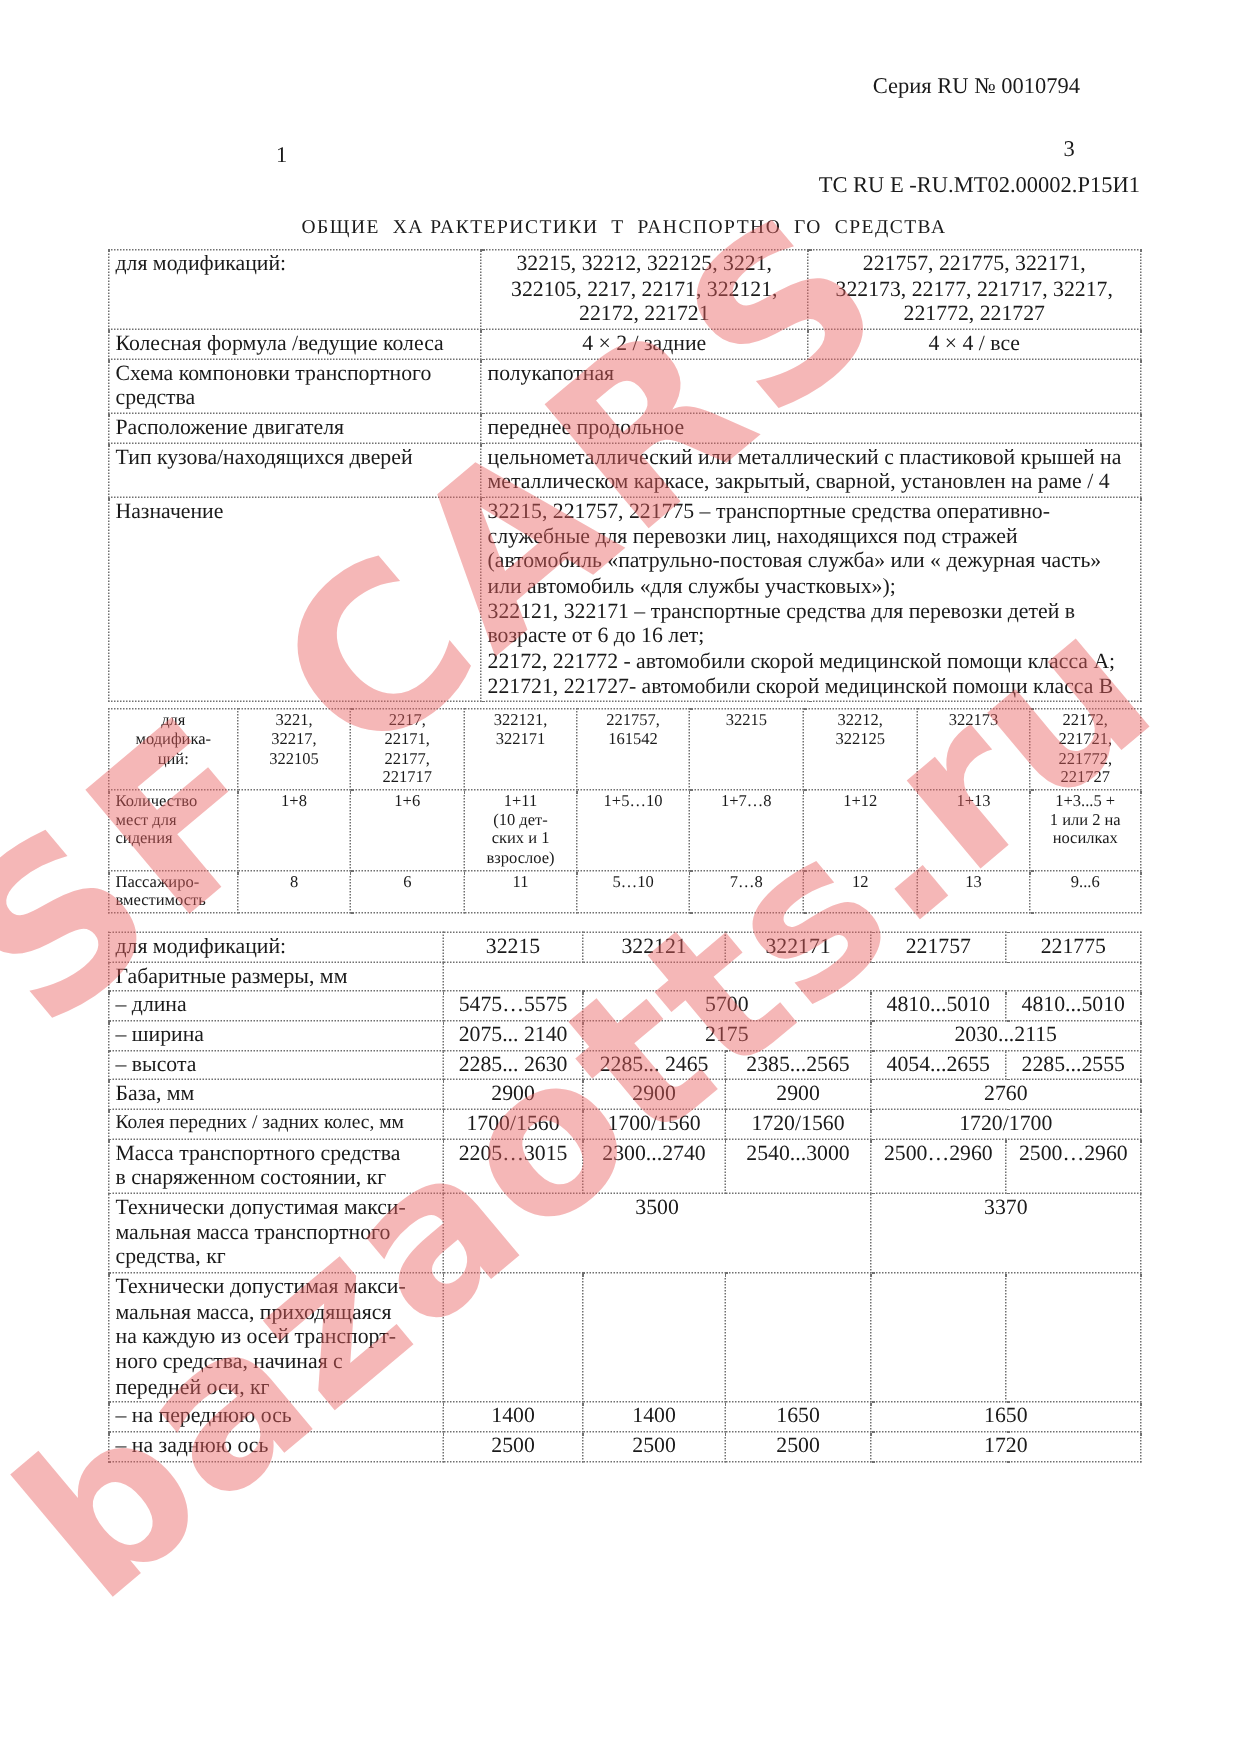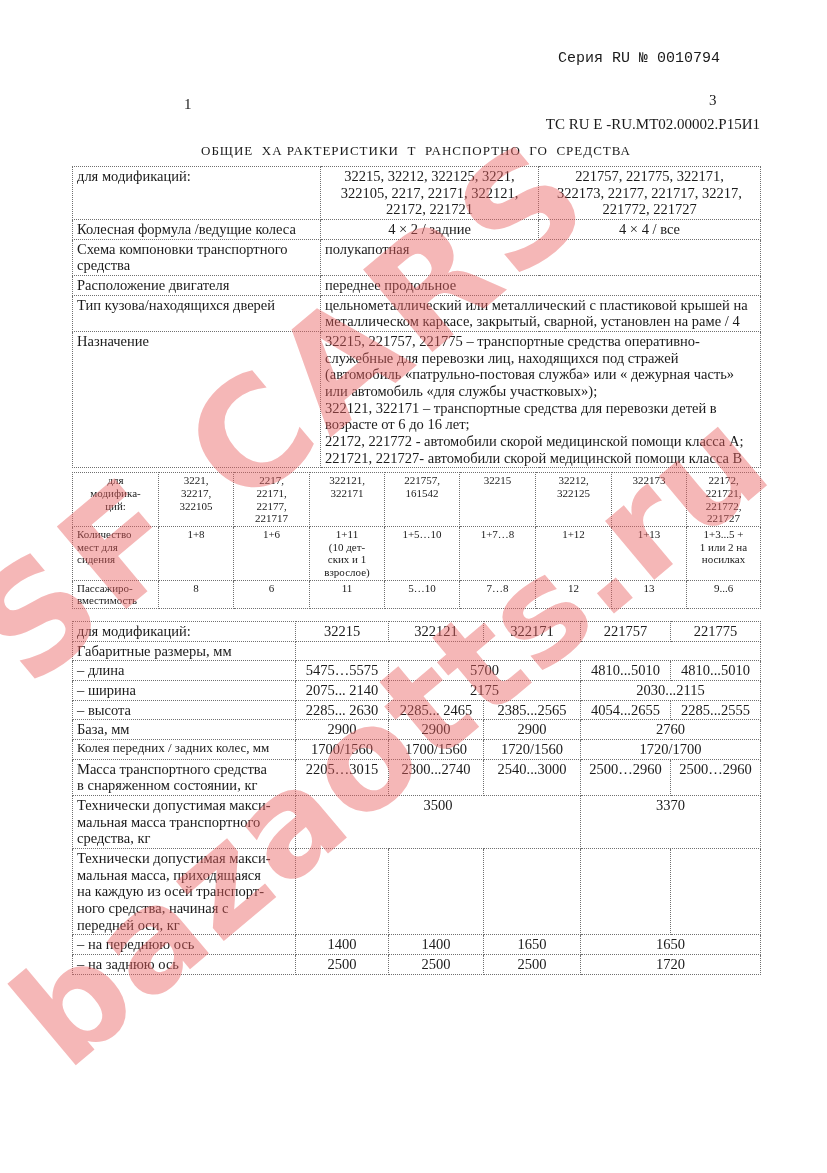--- a/index.html
+++ b/index.html
@@ -1,20 +1,20 @@
 <!DOCTYPE html>
 <html><head>
 <meta charset="utf-8">
 <style>
   html,body{margin:0;padding:0;}
   body{width:827px;height:1173px;background:#ffffff;font-family:"Liberation Serif",serif;color:#1a1a1a;position:relative;overflow:hidden;}
   .page{position:relative;width:827px;height:1173px;}
   
   .hdr{position:relative;height:166px;}
-  .series{position:absolute;top:50px;right:107px;font-size:15px;font-family:Liberation Mono, monospace;}
+  .series{position:absolute;top:50px;right:107px;font-size:15px;}
   .pn-left{position:absolute;top:96px;left:184px;font-size:15px;}
   .pn-right{position:absolute;top:92px;left:709px;font-size:15px;}
   .docnum{position:absolute;top:116px;left:72px;width:688px;text-align:right;font-size:15px;}
   .doctitle{position:absolute;top:143px;left:72px;width:688px;text-align:center;font-size:13px;letter-spacing:1px;white-space:pre;}
   
   table{border-collapse:collapse;table-layout:fixed;width:688px;margin-left:72px;}
   td{border:1px dotted #707070;padding:1px 4px;font-size:14.5px;line-height:1.15;vertical-align:top;overflow:hidden;}
   .c{text-align:center;}
   .r{text-align:left;}
   .pre{white-space:pre-line;}

